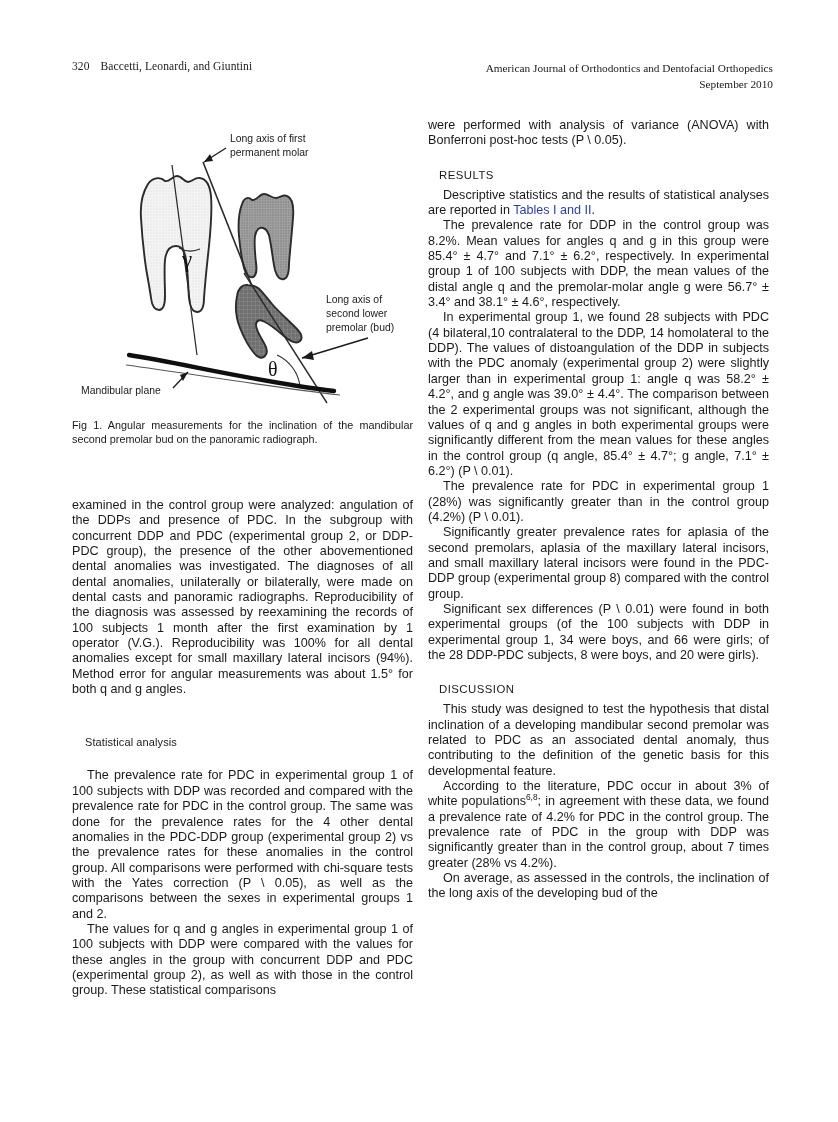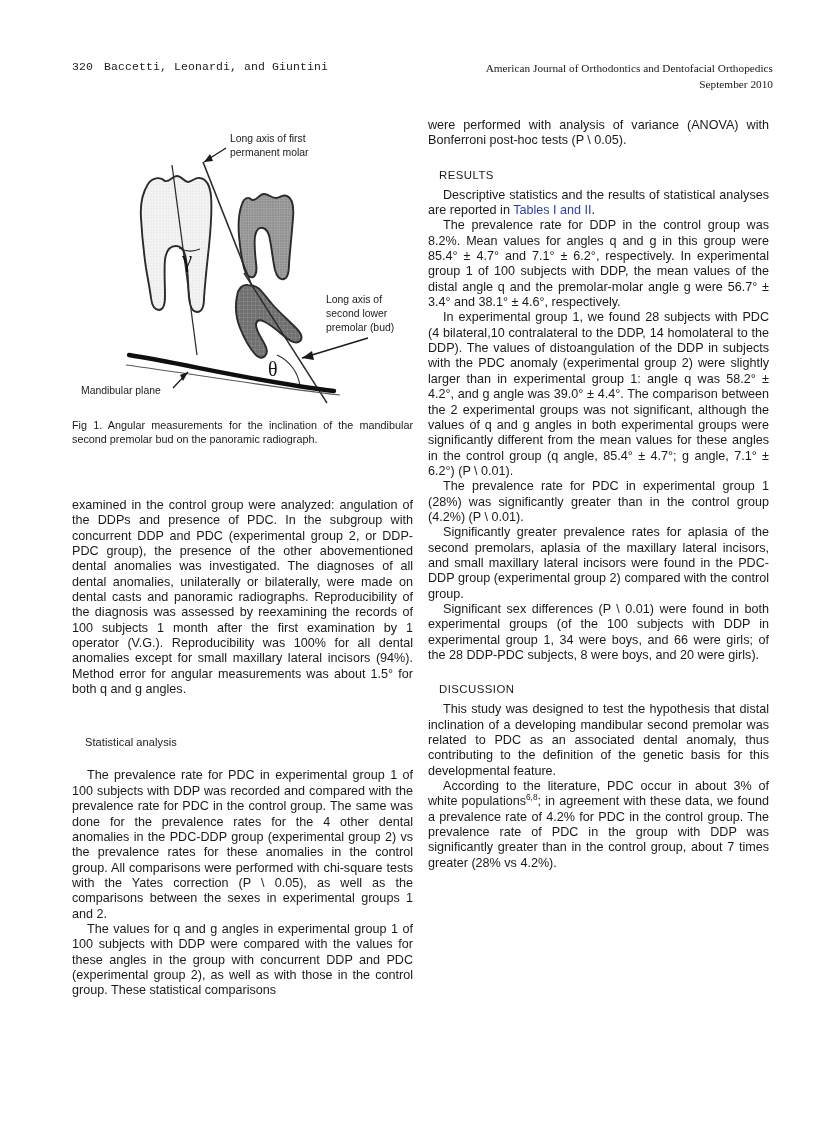--- a/index.html
+++ b/index.html
@@ -28,21 +28,21 @@
     position: absolute;
     top: 60px;
     left: 72px;
     right: 65px;
     height: 44px;
   }
   .runhead-left {
     position: absolute;
     left: 0;
     top: 0;
-    font-family: Liberation Mono, monospace;
+    font-family: Liberation Serif, serif;
     font-size: 11.5px;
     letter-spacing: 0.1px;
     white-space: nowrap;
   }
   .runhead-left .pg {
     margin-right: 11px;
   }
   .runhead-right {
     position: absolute;
     right: 0;
@@ -242,22 +242,23 @@
 
   <div class="col col-right">
     <p class="body noindent">were performed with analysis of variance (ANOVA) with Bonferroni post-hoc tests (P \ 0.05).</p>
     <div class="gap-md"></div>
     <h2 class="section">RESULTS</h2>
     <div class="gap-head"></div>
     <p class="body"><span>Descriptive statistics and the results of statistical analyses are reported in </span><a class="xref" href="#">Tables I and II</a><span>.</span></p>
     <p class="body">The prevalence rate for DDP in the control group was 8.2%. Mean values for angles q and g in this group were 85.4° ± 4.7° and 7.1° ± 6.2°, respectively. In experimental group 1 of 100 subjects with DDP, the mean values of the distal angle q and the premolar-molar angle g were 56.7° ± 3.4° and 38.1° ± 4.6°, respectively.</p>
     <p class="body">In experimental group 1, we found 28 subjects with PDC (4 bilateral,10 contralateral to the DDP, 14 homolateral to the DDP). The values of distoangulation of the DDP in subjects with the PDC anomaly (experimental group 2) were slightly larger than in experimental group 1: angle q was 58.2° ± 4.2°, and g angle was 39.0° ± 4.4°. The comparison between the 2 experimental groups was not significant, although the values of q and g angles in both experimental groups were significantly different from the mean values for these angles in the control group (q angle, 85.4° ± 4.7°; g angle, 7.1° ± 6.2°) (P \ 0.01).</p>
     <p class="body">The prevalence rate for PDC in experimental group 1 (28%) was significantly greater than in the control group (4.2%) (P \ 0.01).</p>
-    <p class="body">Significantly greater prevalence rates for aplasia of the second premolars, aplasia of the maxillary lateral incisors, and small maxillary lateral incisors were found in the PDC- DDP group (experimental group 2) compared with the control group.</p>
+    <p class="body">Significantly greater prevalence rates for aplasia of the second premolars, aplasia of the maxillary lateral incisors, and small maxillary lateral incisors were found in the PDC- DDP group (experimental group 8) compared with the control group.</p>
     <p class="body">Significant sex differences (P \ 0.01) were found in both experimental groups (of the 100 subjects with DDP in experimental group 1, 34 were boys, and 66 were girls; of the 28 DDP-PDC subjects, 8 were boys, and 20 were girls).</p>
     <div class="gap-md"></div>
     <h2 class="section">DISCUSSION</h2>
     <div class="gap-head"></div>
     <p class="body">This study was designed to test the hypothesis that distal inclination of a developing mandibular second premolar was related to PDC as an associated dental anomaly, thus contributing to the definition of the genetic basis for this developmental feature.</p>
     <p class="body"><span>According to the literature, PDC occur in about 3% of white populations</span><sup class="ref">6,8</sup><span>; in agreement with these data, we found a prevalence rate of 4.2% for PDC in the control group. The prevalence rate of PDC in the group with DDP was significantly greater than in the control group, about 7 times greater (28% vs 4.2%).</span></p>
+    <p class="body">On average, as assessed in the controls, the inclination of the long axis of the developing bud of the</p>
   </div>
 
 </div>
 
 </body></html>

